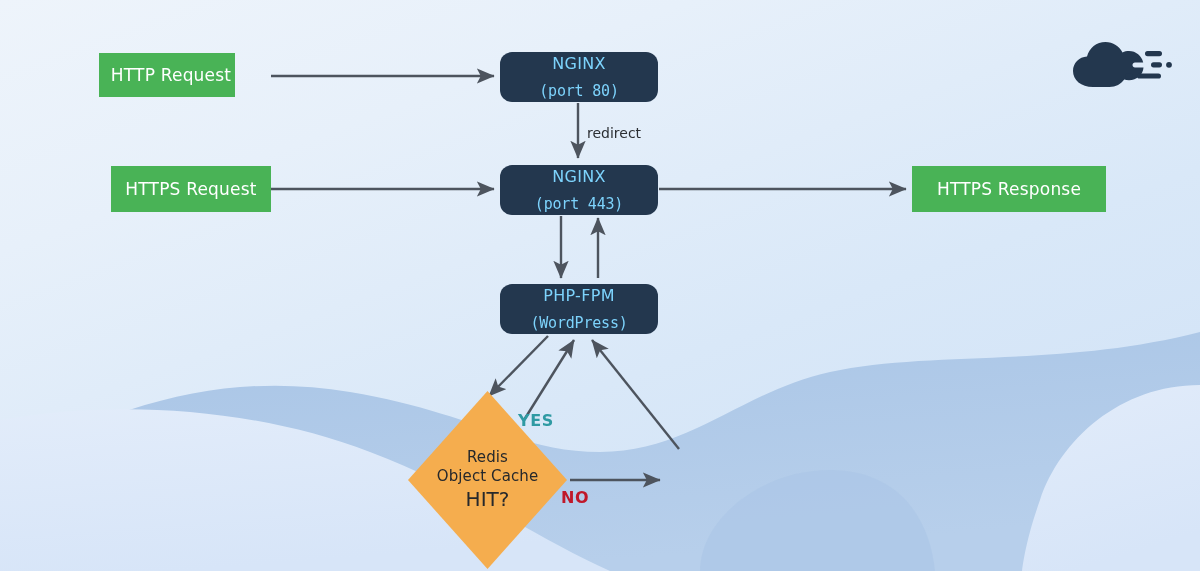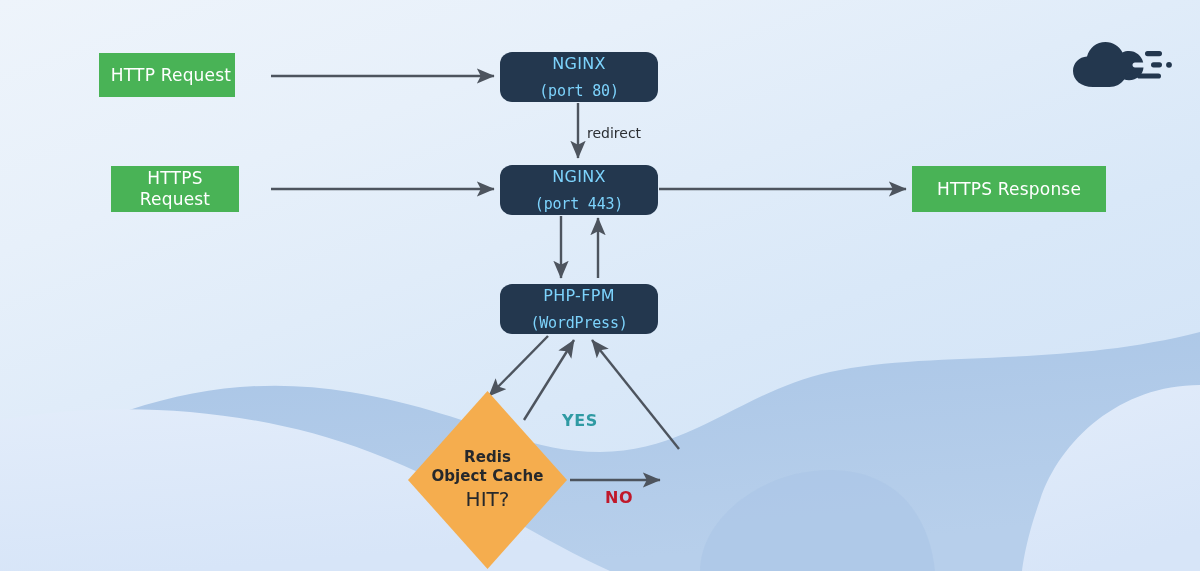--- a/index.html
+++ b/index.html
@@ -83,40 +83,39 @@
     align-items: center;
     justify-content: center;
     text-align: center;
     color: #26282b;
     line-height: 1.24;
     pointer-events: none;
   }
   .diamond-label .d1,
   .diamond-label .d2 {
     font-size: 15px;
-    font-weight: 700;
+    font-weight: 400;
     letter-spacing: .1px;
   }
   .diamond-label .d3 {
     font-size: 20px;
     font-weight: 400;
     margin-top: 2px;
   }
 
   .edge-label {
     position: absolute;
     font-size: 14px;
     color: #2c2f33;
     white-space: nowrap;
   }
   .edge-label.branch {
     font-size: 16px;
     font-weight: 700;
     letter-spacing: .6px;
-    margin-left: 44px;
   }
   .label-yes { color: #2f9aa3; }
   .label-no  { color: #c0182a; }
 
   #cloud-icon {
     position: absolute;
     left: 1063px;
     top: 37px;
     width: 112px;
     height: 56px;
@@ -186,21 +185,21 @@
 
   <div class="node node-green" style="left:99px; top:53px; width:136px; height:44px;padding-left:8px;">
     <span class="line1">HTTP Request</span>
   </div>
 
   <div class="node node-dark" style="left:500px; top:52px; width:158px; height:50px;">
     <span class="line1">NGINX</span>
     <span class="line2">(port 80)</span>
   </div>
 
-  <div class="node node-green" style="left:111px; top:166px; width:128px; height:46px;">
+  <div class="node node-green" style="left:111px; top:166px; width:160px; height:46px;">
     <span class="line1">HTTPS Request</span>
   </div>
 
   <div class="node node-dark" style="left:500px; top:165px; width:158px; height:50px;">
     <span class="line1">NGINX</span>
     <span class="line2">(port 443)</span>
   </div>
 
   <div class="node node-green" style="left:912px; top:166px; width:194px; height:46px;">
     <span class="line1">HTTPS Response</span>

